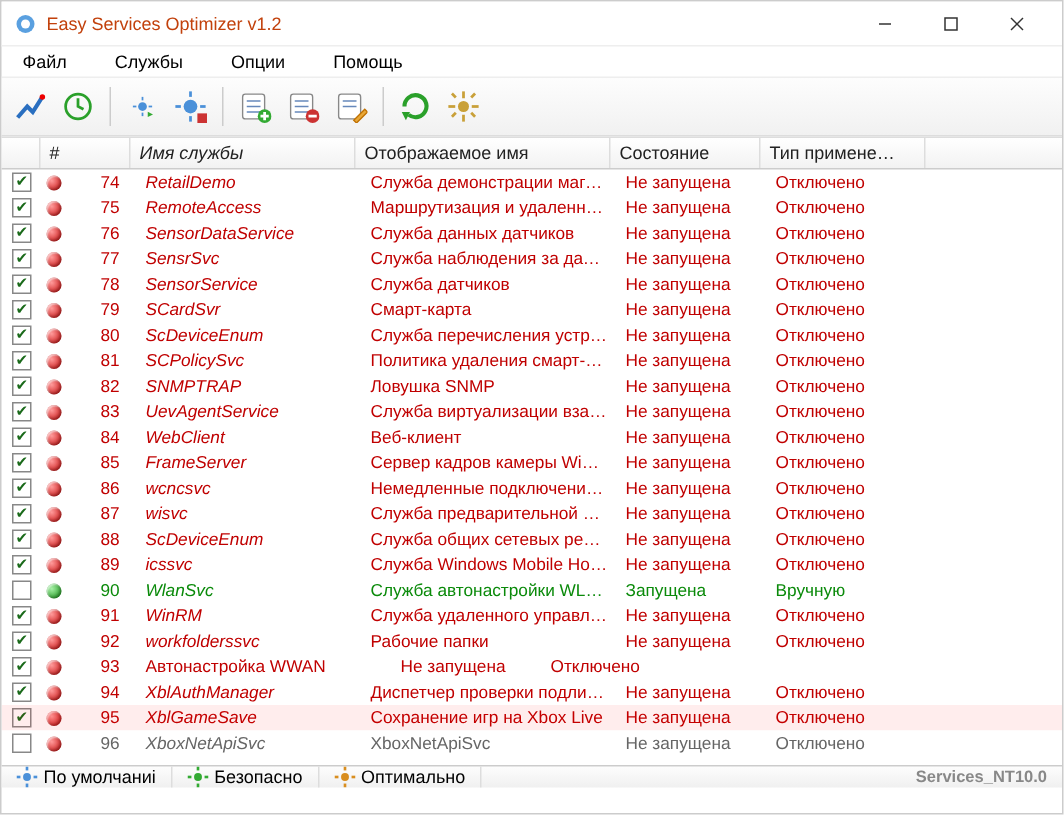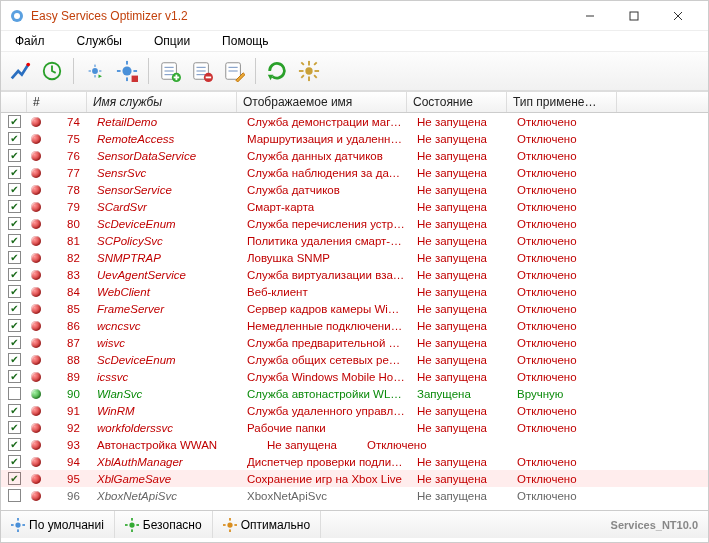--- a/index.html
+++ b/index.html
@@ -40,21 +40,21 @@
   .row.highlight-red::after { content: ""; position: absolute; left: 0; right: 0; top: 0; bottom: 0; background: rgba(255,0,0,0.07); pointer-events: none; }
   
   
   .w-ck { width: 26px; flex: 0 0 26px; }
   .w-name { width: 150px; flex: 0 0 150px; font-style: italic; }
   .w-disp { width: 170px; flex: 0 0 170px; }
   .w-stat { width: 100px; flex: 0 0 100px; }
   .w-type { width: 110px; flex: 0 0 110px; }
   
   
-  .status { height: 28px; border-top: 1px solid #ccc; display: flex; align-items: stretch; background: linear-gradient(#fdfdfd,#f0f0f0); }
+  .status { height: 15px; border-top: 1px solid #ccc; display: flex; align-items: stretch; background: linear-gradient(#fdfdfd,#f0f0f0); }
   .status .sbtn { display: flex; align-items: center; padding: 0 10px; border-right: 1px solid #ddd; gap: 4px; font-size: 12px; }
   .status .sbtn.active { border: 1px solid #a0c8f0; background: #e8f2fc; }
   .status .spacer { flex: 1; }
   .status .rlabel { display: flex; align-items: center; padding: 0 10px; color: #888; font-size: 11px; font-weight: bold; }
   .gear { width: 14px; height: 14px; }
 </style>
 </head>
 <body>
 
 <div class="titlebar">

